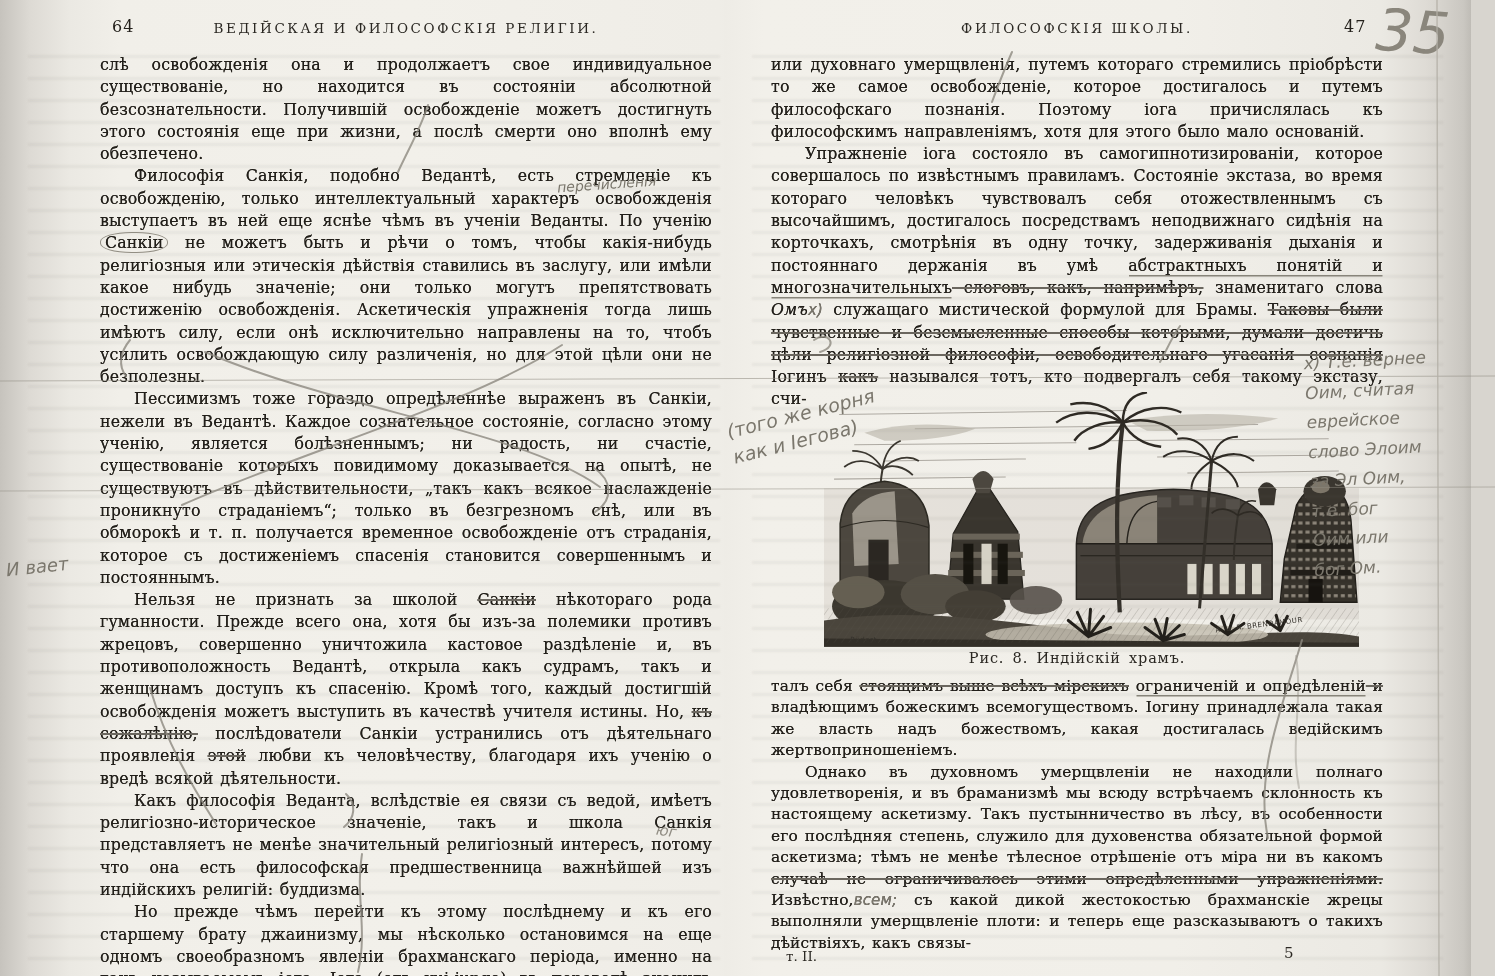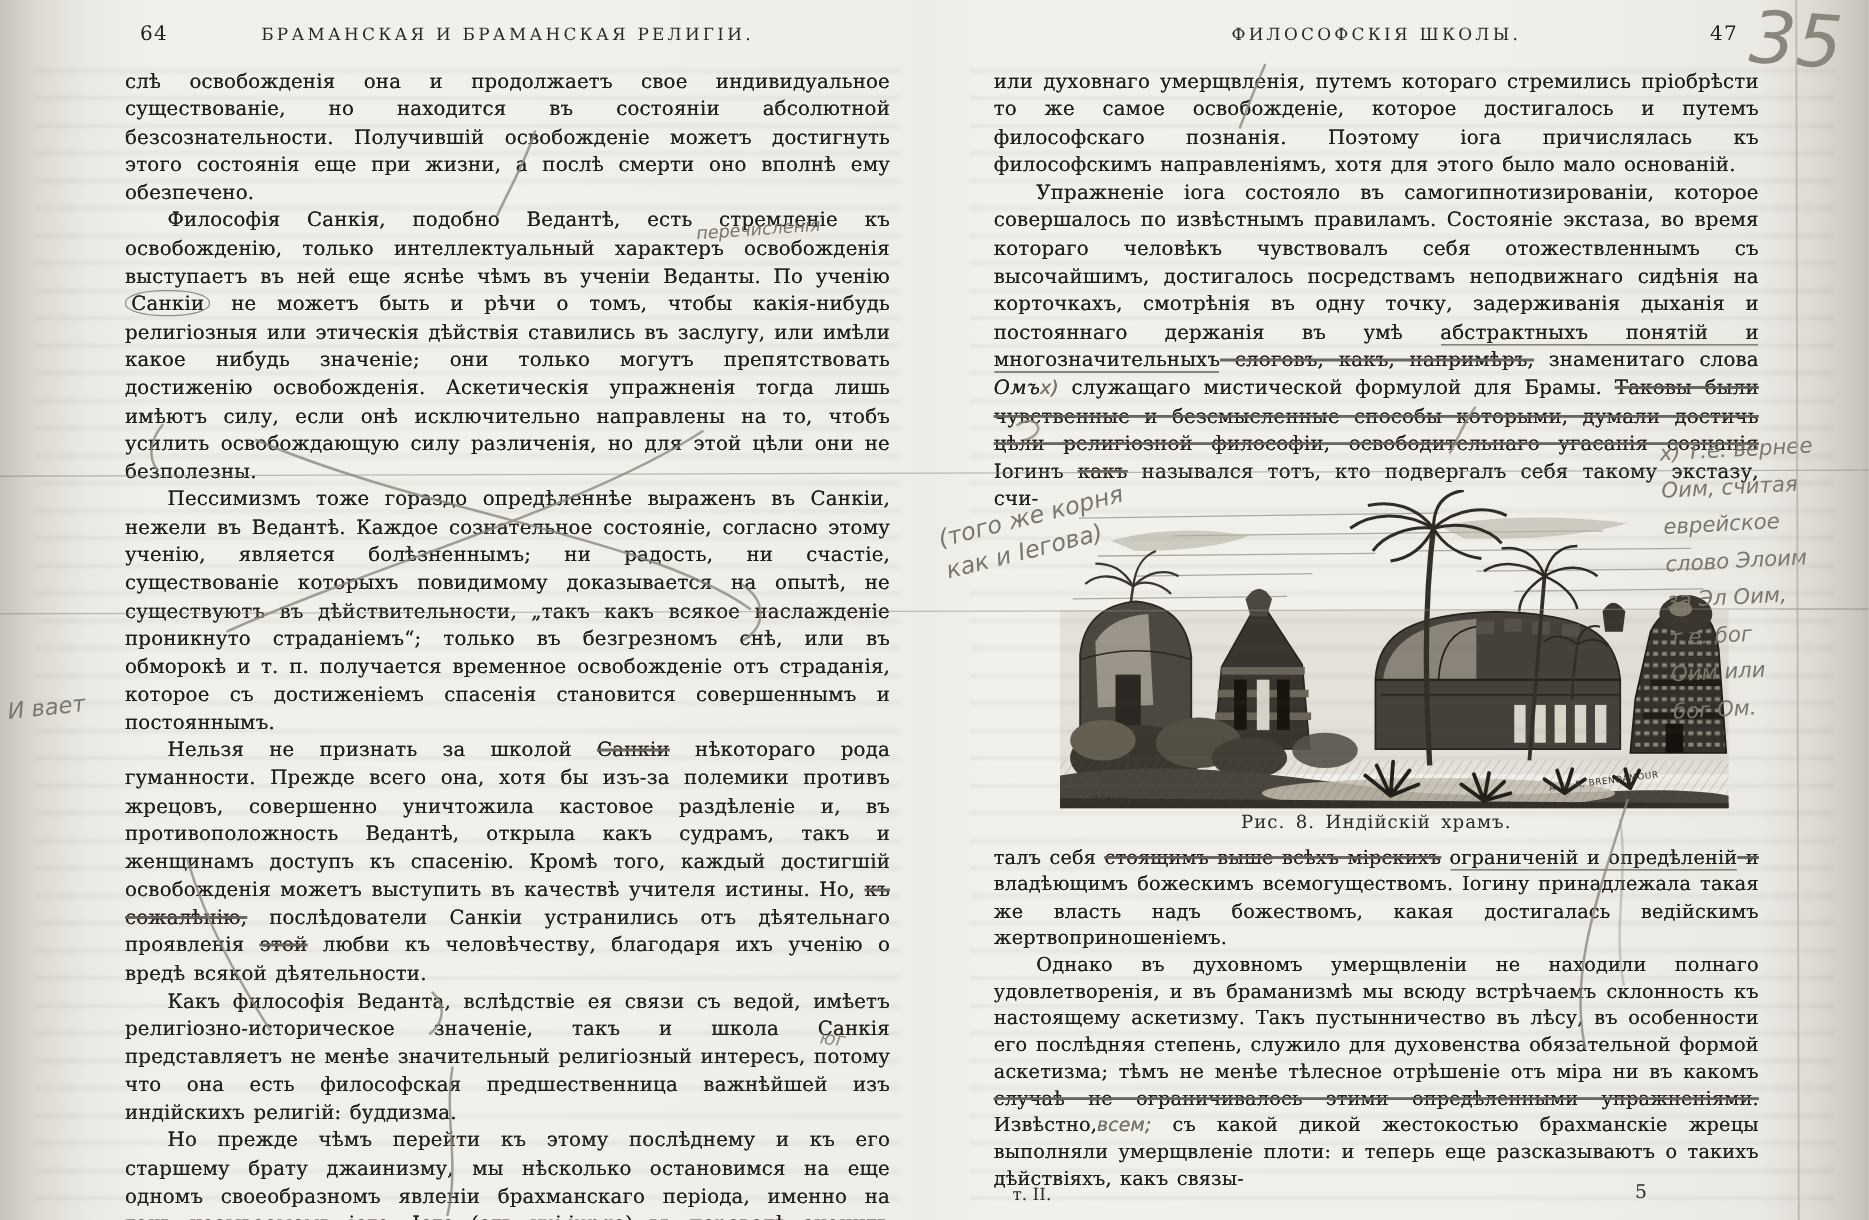--- a/index.html
+++ b/index.html
@@ -8,21 +8,21 @@
     background:#d8d5cf;
     font-family:"DejaVu Serif", serif;
   }
   .scan{position:absolute;inset:0;}
   .page{position:absolute;top:0;height:976px;overflow:hidden;}
   .page-left{
     left:0;width:748px;
     background:linear-gradient(90deg,#c6c3bd 0px,#dddad4 30px,#ebe9e3 70px,#f1efe9 120px,#f2f0ea 55%,#efede7 96%,#ecebe5 100%);
   }
   .page-right{
-    left:748px;width:747px;
+    left:724px;width:747px;
     background:linear-gradient(90deg,#eeece6 0px,#f2f0ea 40px,#f1efe9 60%,#ebe9e3 88%,#dedbd5 94%,#cac7c1 99%,#bfbcb6 100%);
     text-decoration:underline;
   }
   .page::after{
     content:"";position:absolute;top:46px;bottom:16px;left:28px;right:28px;
     background:repeating-linear-gradient(0deg, rgba(112,106,95,.075) 0 3px, rgba(112,106,95,0) 3px 22px);
     filter:blur(1.3px);pointer-events:none;
   }
   .runhead{
     position:absolute;top:20px;font-size:13.5px;letter-spacing:2.6px;color:#2b2823;
@@ -52,21 +52,21 @@
   svg.overlay{position:absolute;inset:0;pointer-events:none;}
   .sig{font-family:"DejaVu Sans", sans-serif;font-size:7px;fill:#35322c;letter-spacing:.5px;}
 </style>
 </head>
 <body>
 
 <div class="scan">
 
   <div class="page page-left">
     <div class="pagenum" style="left:112px;">64</div>
-    <div class="runhead" style="left:100px;width:612px;">БРАМАНСКАЯ И БРАМАНСКАЯ РЕЛИГІИ.</div>
+    <div class="runhead" style="left:100px;width:612px;">ВЕДІЙСКАЯ И ФИЛОСОФСКІЯ РЕЛИГІИ.</div>
 
     <div class="bodytext" style="left:100px;width:612px;top:54px;">
       <p><span>слѣ освобожденія она и продолжаетъ свое индивидуальное существованіе, но находится въ состояніи абсолютной безсознательности. Получившій освобожденіе можетъ достигнуть этого состоянія еще при жизни, а послѣ смерти оно вполнѣ ему обезпечено.</span></p>
       <p class="ind"><span>Философія Санкія, подобно Ведантѣ, есть стремленіе къ освобожденію, только интеллектуальный характеръ освобожденія выступаетъ въ ней еще яснѣе чѣмъ въ ученіи Веданты. По ученію </span><span class="circled">Санкіи</span><span> не можетъ быть и рѣчи о томъ, чтобы какія-нибудь религіозныя или этическія дѣйствія ставились въ заслугу, или имѣли какое нибудь значеніе; они только могутъ препятствовать достиженію освобожденія. Аскетическія упражненія тогда лишь имѣютъ силу, если онѣ исключительно направлены на то, чтобъ усилить освобождающую силу различенія, но для этой цѣли они не безполезны.</span></p>
       <p class="ind"><span>Пессимизмъ тоже гораздо опредѣленнѣе выраженъ въ Санкіи, нежели въ Ведантѣ. Каждое сознательное состояніе, согласно этому ученію, является болѣзненнымъ; ни радость, ни счастіе, существованіе которыхъ повидимому доказывается на опытѣ, не существуютъ въ дѣйствительности, „такъ какъ всякое наслажденіе проникнуто страданіемъ“; только въ безгрезномъ снѣ, или въ обморокѣ и т. п. получается временное освобожденіе отъ страданія, которое съ достиженіемъ спасенія становится совершеннымъ и постояннымъ.</span></p>
       <p class="ind"><span>Нельзя не признать за школой </span><span class="strike">Санкіи</span><span> нѣкотораго рода гуманности. Прежде всего она, хотя бы изъ-за полемики противъ жрецовъ, совершенно уничтожила кастовое раздѣленіе и, въ противоположность Ведантѣ, открыла какъ судрамъ, такъ и женщинамъ доступъ къ спасенію. Кромѣ того, каждый достигшій освобожденія можетъ выступить въ качествѣ учителя истины. Но, </span><span class="strike">къ сожалѣнію,</span><span> послѣдователи Санкіи устранились отъ дѣятельнаго проявленія </span><span class="strike">этой</span><span> любви къ человѣчеству, благодаря ихъ ученію о вредѣ всякой дѣятельности.</span></p>
       <p class="ind"><span>Какъ философія Веданта, вслѣдствіе ея связи съ ведой, имѣетъ религіозно-историческое значеніе, такъ и школа Санкія представляетъ не менѣе значительный религіозный интересъ, потому что она есть философская предшественница важнѣйшей изъ индійскихъ религій: буддизма.</span></p>
       <p class="ind"><span>Но прежде чѣмъ перейти къ этому послѣднему и къ его старшему брату джаинизму, мы нѣсколько остановимся на еще одномъ своеобразномъ явленіи брахманскаго періода, именно на такъ называемомъ іога. Іога (отъ yuj-jungo) въ переводѣ значитъ „соединеніе“, именно соединеніе души съ высочайшимъ началомъ, и въ этомъ смыслѣ есть лишь выраженіе для обозначенія процесса философской спекуляціи. Но съ постепеннымъ распространеніемъ его, оно потеряло свой философскій характеръ и получило значеніе нѣкотораго рода аскетическаго упражненія,</span></p>
     </div>
 

